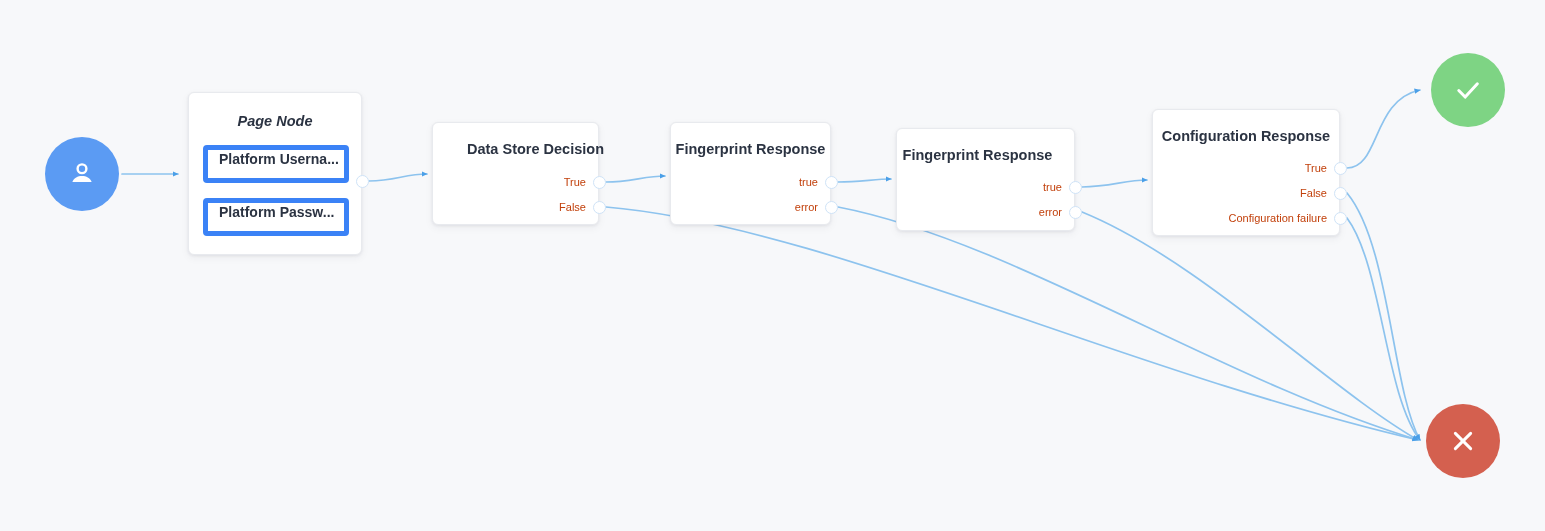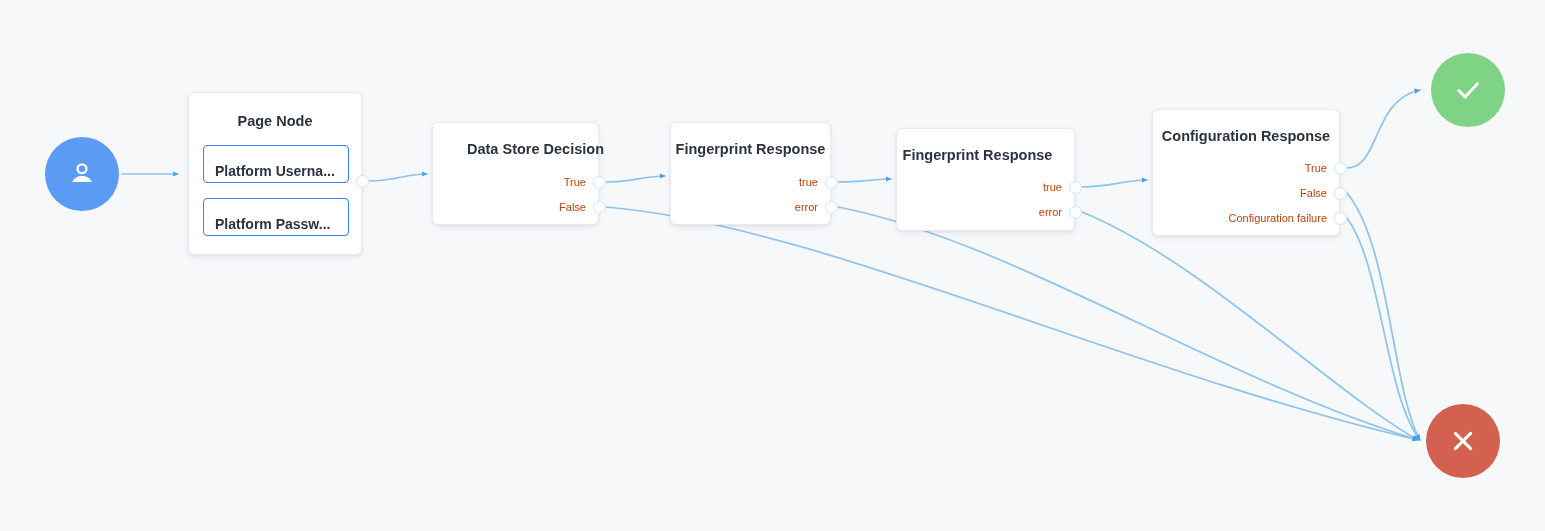--- a/index.html
+++ b/index.html
@@ -34,27 +34,27 @@
     z-index: 3;
   }
   .node-title {
     font-size: 14.5px;
     font-weight: bold;
     color: #2b3342;
     text-align: center;
     white-space: nowrap;
   }
   .field {
-    border: 1px solid #3b82f6;
+    border: 5px solid #3b82f6;
     border-radius: 4px;
     background: #ffffff;
     font-size: 14px;
     font-weight: bold;
     color: #2b3342;
-    padding: 17px 11px;
+    padding: 1px 11px;
     box-sizing: border-box;
     white-space: nowrap;
     overflow: hidden;
   }
   .port-row {
     position: absolute;
     right: 12px;
     font-size: 11px;
     color: #c2410c;
     text-align: right;
@@ -103,21 +103,21 @@
         <path d="M 1082 212 C 1200 260 1330 390 1418 440" fill="none" stroke="#8dc3ee" stroke-width="1.7" stroke-linecap="round" marker-end="url(#arrowhead)"></path>
         <path d="M 1347 168 C 1380 168 1372 100 1420 90" fill="none" stroke="#8dc3ee" stroke-width="1.7" stroke-linecap="round" marker-end="url(#arrowhead)"></path>
         <path d="M 1347 193 C 1390 245 1392 390 1420 440" fill="none" stroke="#8dc3ee" stroke-width="1.7" stroke-linecap="round" marker-end="url(#arrowhead)"></path>
         <path d="M 1347 218 C 1382 265 1385 395 1420 440" fill="none" stroke="#8dc3ee" stroke-width="1.7" stroke-linecap="round" marker-end="url(#arrowhead)"></path>
       </g>
   </svg>
 
   <div id="nodes-group">
       <div class="port-dot" style="left: 355.5px; top: 174.5px;"></div>
       <div class="node" style="left: 188px; top: 92px; width: 174px; height: 163px;">
-        <div class="node-title" style="position: absolute; left: 0px; right: 0px; top: 20px;">Page Node</div>
+        <div class="node-title" style="position: absolute; left: 0px; right: 0px; top: 20px; font-style: italic;">Page Node</div>
         <div class="field" style="position: absolute; left: 14px; top: 52px; width: 146px; height: 38px;">Platform Userna...</div>
         <div class="field" style="position: absolute; left: 14px; top: 105px; width: 146px; height: 38px;">Platform Passw...</div>
       </div>
       <div class="port-dot" style="left: 592.5px; top: 175.5px;"></div>
       <div class="port-dot" style="left: 592.5px; top: 200.5px;"></div>
       <div class="node" style="left: 432px; top: 122px; width: 167px; height: 103px;">
         <div class="node-title" style="position: absolute; left: 0px; right: 0px; top: 18px; padding-left: 34px;">Data Store Decision</div>
         <div class="port-row" style="top: 54px;">True</div>
         <div class="port-row" style="top: 79px;">False</div>
       </div>

